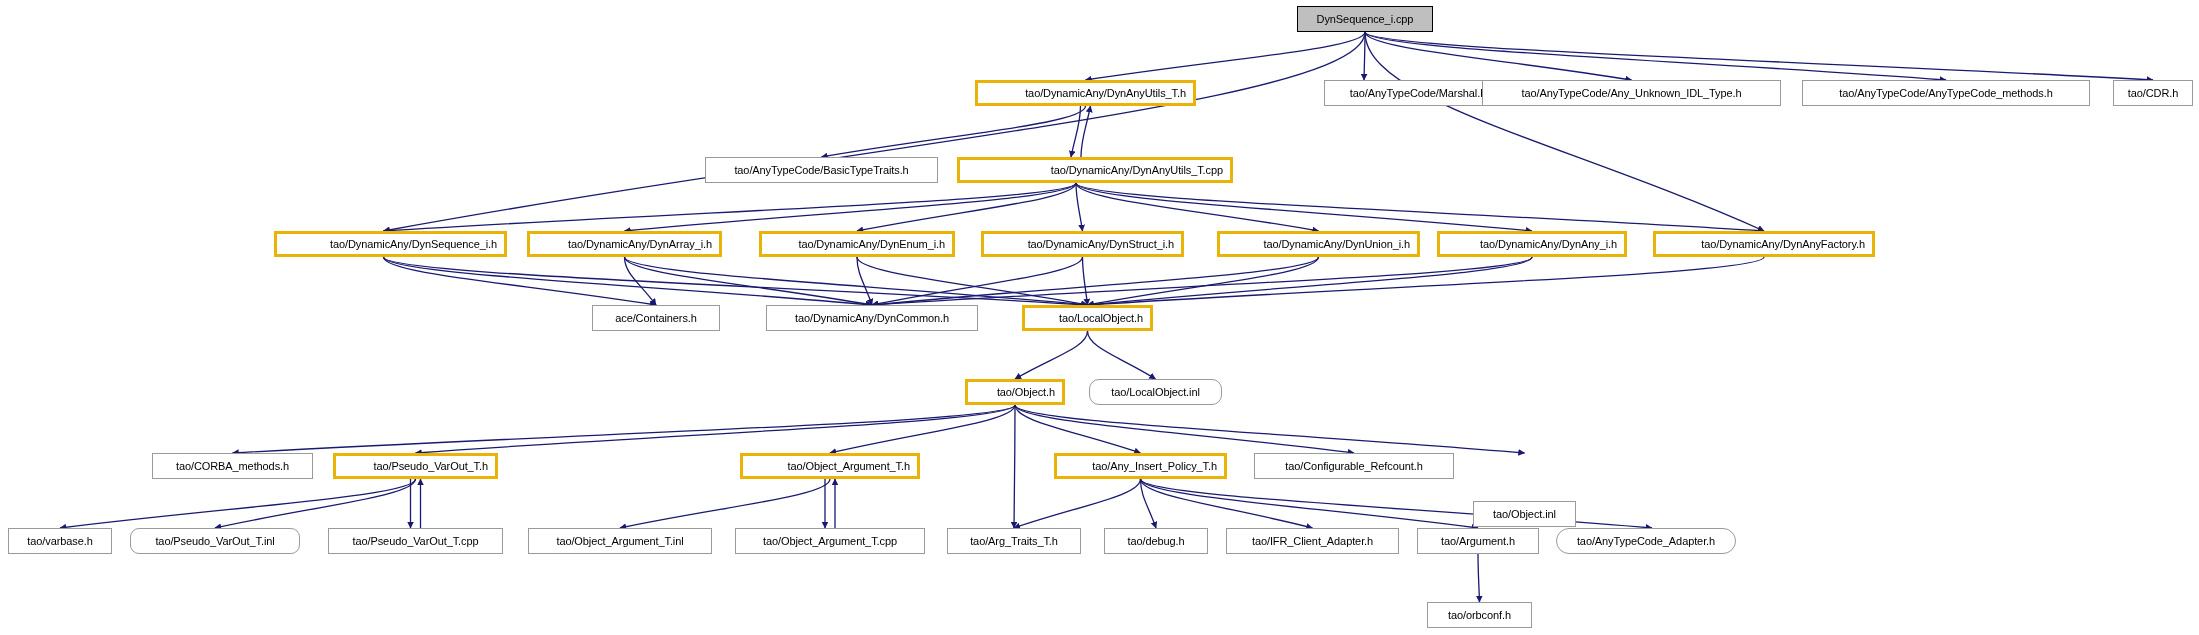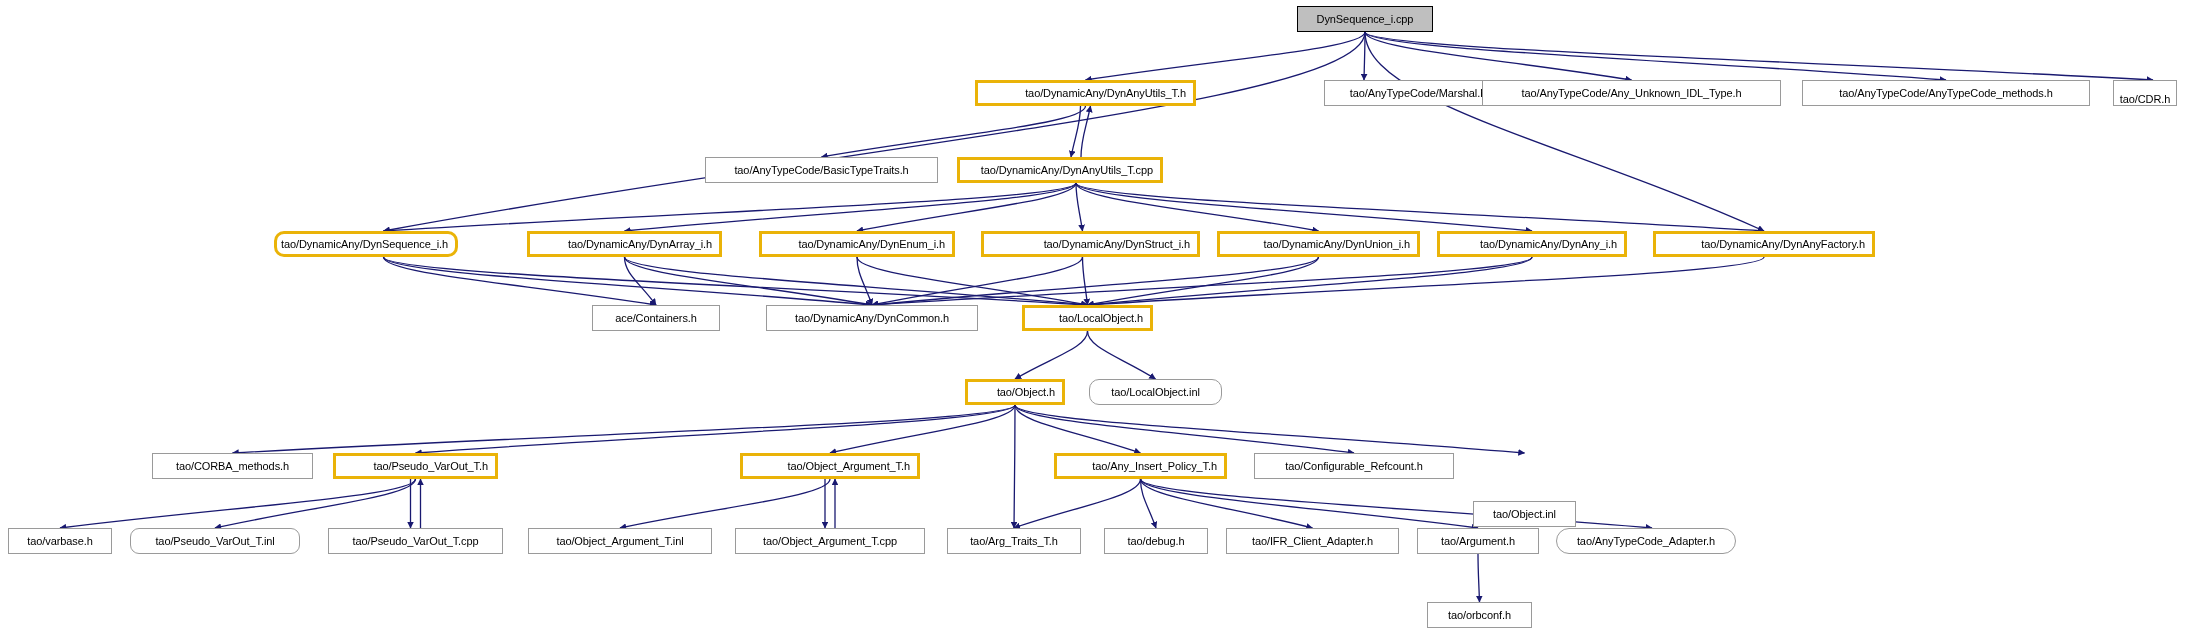--- a/index.html
+++ b/index.html
@@ -124,39 +124,39 @@
       </div>
       <div class="node" style="left: 1324px; top: 80px; width: 188px;">
         <span>tao/AnyTypeCode/Marshal.h</span>
       </div>
       <div class="node" style="left: 1482px; top: 80px; width: 299px;">
         <span>tao/AnyTypeCode/Any_Unknown_IDL_Type.h</span>
       </div>
       <div class="node" style="left: 1802px; top: 80px; width: 288px;">
         <span>tao/AnyTypeCode/AnyTypeCode_methods.h</span>
       </div>
-      <div class="node" style="left: 2113px; top: 80px; width: 64px; align-items: flex-end;">
+      <div class="node" style="left: 2113px; top: 80px; width: 80px;">
         <span>tao/CDR.h</span>
       </div>
       <div class="node" style="left: 705px; top: 157px; width: 233px;">
         <span>tao/AnyTypeCode/BasicTypeTraits.h</span>
       </div>
-      <div class="node emph" style="left: 957px; top: 157px; width: 206px;">
+      <div class="node emph" style="left: 957px; top: 157px; width: 276px;">
         <span>tao/DynamicAny/DynAnyUtils_T.cpp</span>
       </div>
-      <div class="node emph" style="left: 274px; top: 231px; width: 184px; border-radius: 10px;">
+      <div class="node emph" style="left: 274px; top: 231px; width: 233px;">
         <span>tao/DynamicAny/DynSequence_i.h</span>
       </div>
       <div class="node emph" style="left: 527px; top: 231px; width: 195px;">
         <span>tao/DynamicAny/DynArray_i.h</span>
       </div>
       <div class="node emph" style="left: 759px; top: 231px; width: 196px;">
         <span>tao/DynamicAny/DynEnum_i.h</span>
       </div>
-      <div class="node emph" style="left: 981px; top: 231px; width: 219px;">
+      <div class="node emph" style="left: 981px; top: 231px; width: 203px;">
         <span>tao/DynamicAny/DynStruct_i.h</span>
       </div>
       <div class="node emph" style="left: 1217px; top: 231px; width: 203px;">
         <span>tao/DynamicAny/DynUnion_i.h</span>
       </div>
       <div class="node emph" style="left: 1437px; top: 231px; width: 190px;">
         <span>tao/DynamicAny/DynAny_i.h</span>
       </div>
       <div class="node emph" style="left: 1653px; top: 231px; width: 222px;">
         <span>tao/DynamicAny/DynAnyFactory.h</span>

